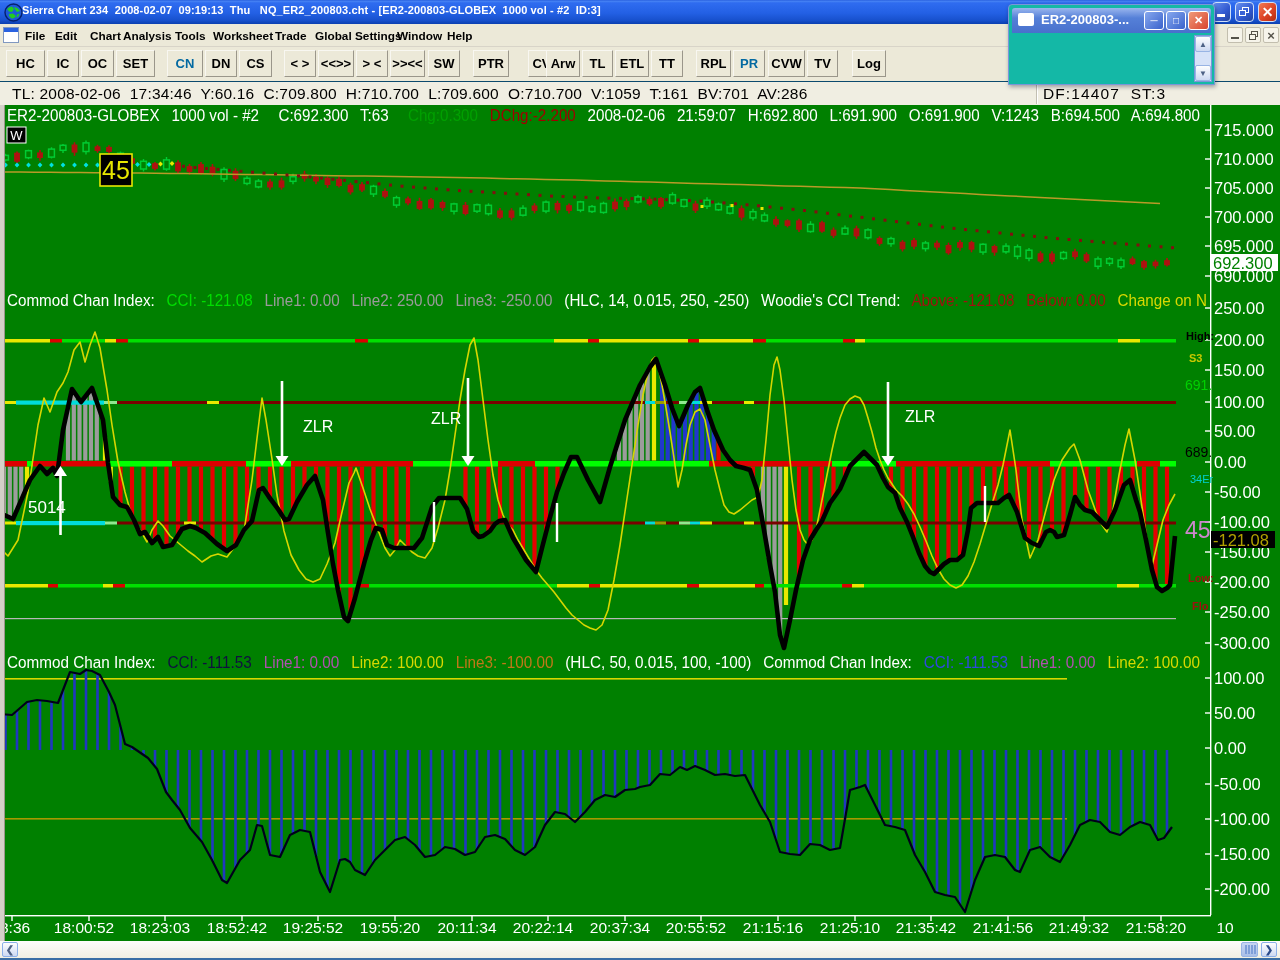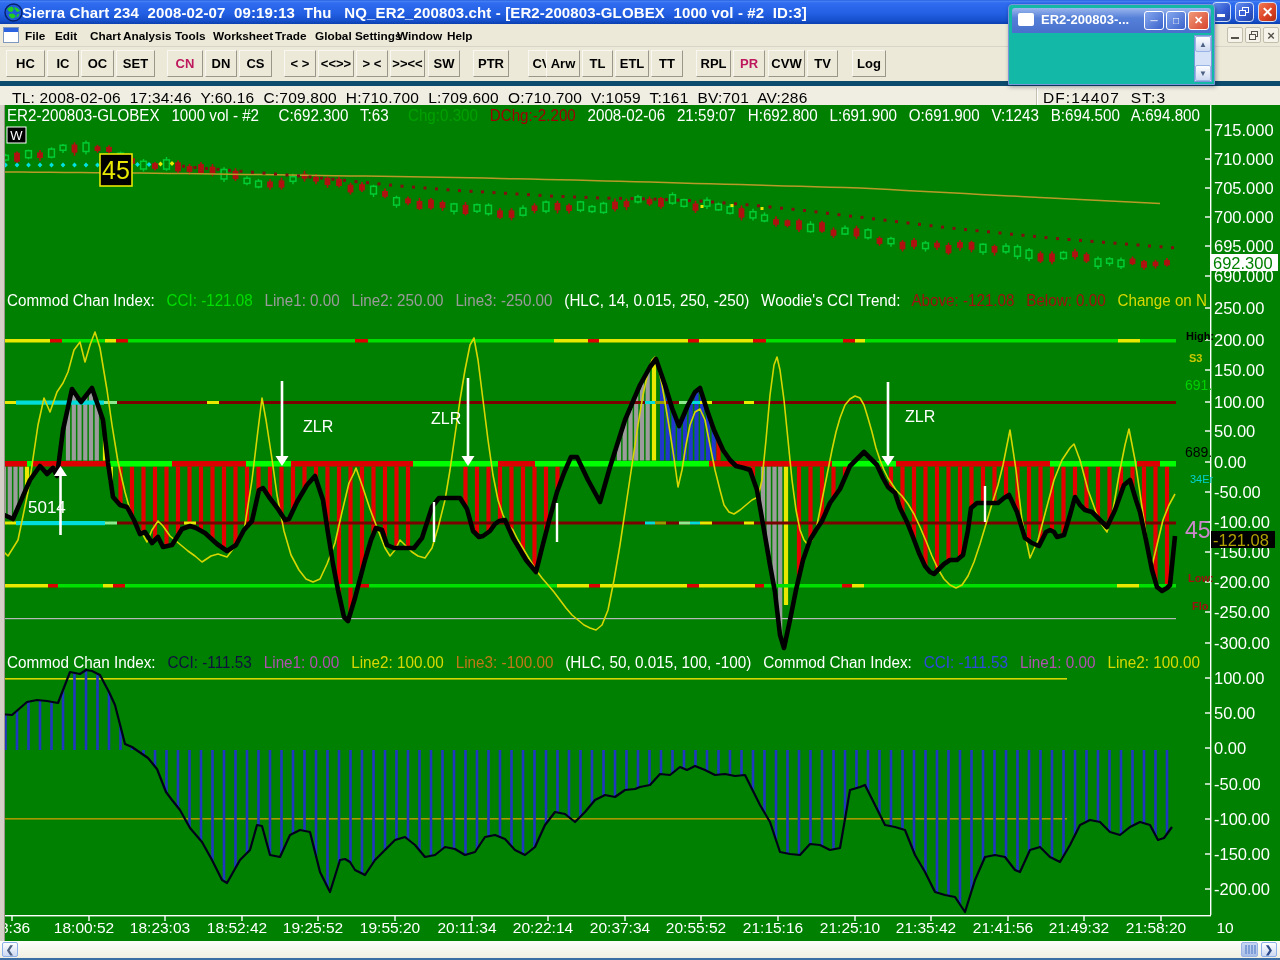--- a/index.html
+++ b/index.html
@@ -1,23 +1,23 @@
 <!DOCTYPE html>
 <html><head><meta charset="utf-8"><style>
 * { margin:0; padding:0; box-sizing:border-box; }
 body { width:1280px; height:960px; overflow:hidden; font-family:"Liberation Sans",sans-serif; background:#ece9d8; position:relative; }
 .titlebar { position:absolute; left:0; top:0; width:1280px; height:24px;
   background:linear-gradient(to bottom,#1a50d8 0%,#4a86f4 4%,#2f6cf0 12%,#2360e4 55%,#1750cc 85%,#0a3fb0 100%); }
-.titletxt { position:absolute; left:22px; top:4px; color:#fff; font-size:15px; font-weight:bold; white-space:pre; letter-spacing:0.12px; }
+.titletxt { position:absolute; left:22px; top:4px; color:#fff; font-size:11px; font-weight:bold; white-space:pre; letter-spacing:0.12px; }
 .menubar { position:absolute; left:0; top:24px; width:1280px; height:23px; background:#ece9d8; border-bottom:1px solid #d8d4c8; }
 .menubar span { position:absolute; top:5px; color:#000; font-size:11.8px;font-weight:bold; }
 .toolbar { position:absolute; left:0; top:47px; width:1280px; height:34px; background:#ece9d8; }
 .tb { position:absolute; top:3px; height:27px; background:#ece9d8; border-top:1px solid #f8f7f1; border-left:1px solid #f8f7f1; border-right:1px solid #9a968a; border-bottom:1px solid #9a968a; color:#000; font-size:13px; font-weight:bold; text-align:center; line-height:25px; }
-.tbg { color:#be185d; }
-.statusrow { position:absolute; left:0; top:81px; width:1280px; height:24px; background:#f0eee2; border-top:5px solid #0c4a6e; }
+.tbg { color:#0369a1; }
+.statusrow { position:absolute; left:0; top:81px; width:1280px; height:24px; background:#f0eee2; border-top:1px solid #0c4a6e; }
 .statusrow .t { position:absolute; top:3px; color:#000; font-size:15.5px; white-space:pre; letter-spacing:0.2px; }
 .chart { position:absolute; left:0; top:105px; width:1280px; height:836px; background:#008000; }
 .leftstrip { position:absolute; left:0; top:105px; width:5px; height:836px; background:#d4d0c8; border-right:1px solid #9a968a; z-index:3; }
 .hsb { position:absolute; left:0; top:941px; width:1280px; height:17px; background:linear-gradient(to bottom,#fdfdfb,#f1efe2); }
 .bluebot { position:absolute; left:0; top:958px; width:1280px; height:2px; background:#3a6ea5; }
 svg { position:absolute; left:0; top:0; }
 text { font-family:"Liberation Sans",sans-serif; }
 .winbtn { position:absolute; top:2px; width:19px; height:20px; border-radius:4px; border:1.4px solid #cfe0f8; color:#fff; font-size:11px; text-align:center; line-height:18px; font-weight:bold; }
 </style></head><body>
 <div class="titlebar"></div>

